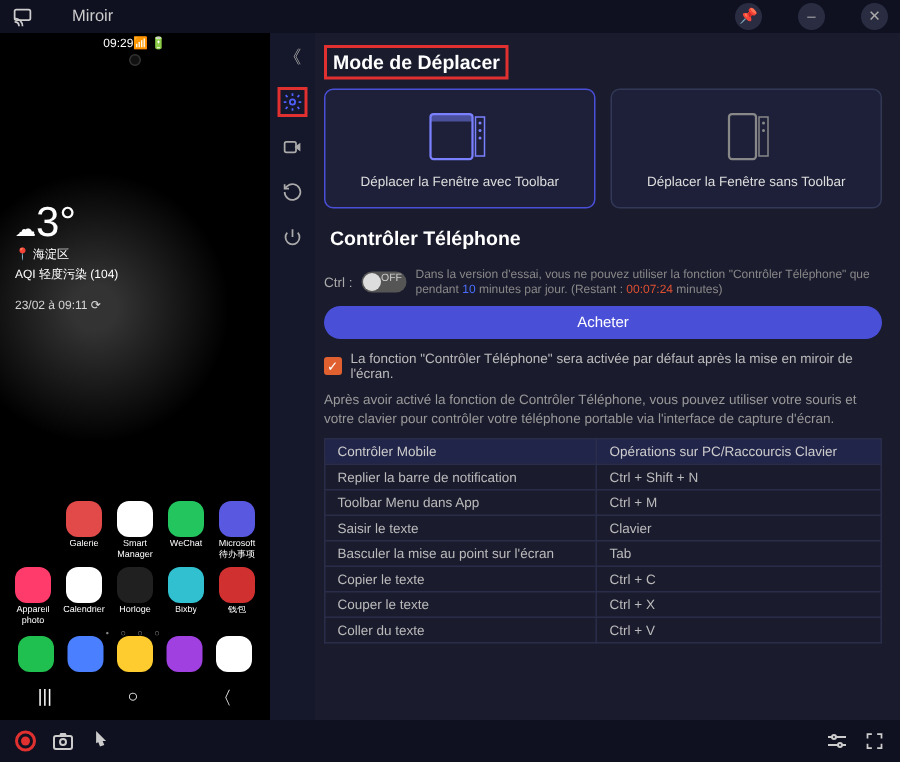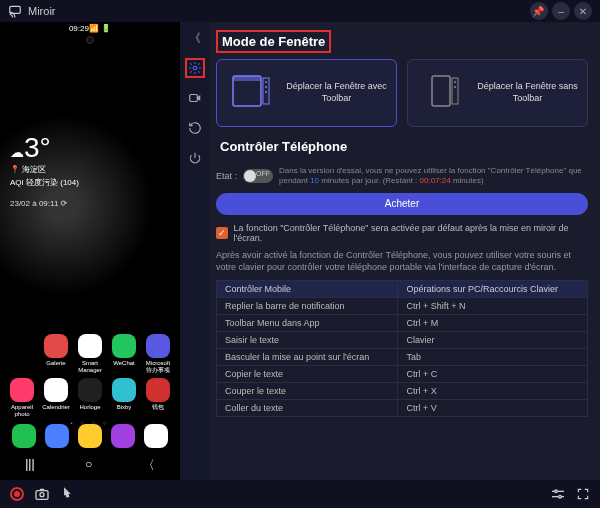--- a/index.html
+++ b/index.html
@@ -1,17 +1,17 @@
 <!DOCTYPE html>
 <html><head>
 <meta charset="utf-8">
 <style>
   * { box-sizing: border-box; margin: 0; padding: 0; }
   body { width: 600px; height: 508px; background: #1a1c2e; font-family: -apple-system, Segoe UI, sans-serif; color: #ccc; font-size: 11px; overflow: hidden; }
-  .titlebar { height: 22px; background: #0f1120; display: flex; align-items: center; padding: 0 8px; }
+  .titlebar { height: 22px; background: #0f1120; display: flex; align-items: center; padding: 0 8px; gap: 20px; }
   .titlebar .app-icon { width: 14px; height: 14px; margin-right: 6px; display: flex; align-items: center; justify-content: center; }
   .titlebar .title { flex: 1; font-size: 11px; color: #ccc; }
   .titlebar .winbtn { width: 18px; height: 18px; border-radius: 50%; background: #2a2d42; margin-left: 4px; display: flex; align-items: center; justify-content: center; color: #aaa; cursor: pointer; font-size: 10px; }
   .main { display: flex; height: 458px; }
   .phone-pane { width: 180px; background: #000; position: relative; display: flex; flex-direction: column; }
   .phone-screen { flex: 1; background: radial-gradient(circle at 35% 40%, #333 5%, #000 30%), #000; position: relative; overflow: hidden; }
   .statusbar { position: absolute; top: 2px; left: 0; right: 0; display: flex; justify-content: center; padding: 0 8px; font-size: 8px; color: #fff; }
   .weather { position: absolute; top: 110px; left: 10px; color: #fff; }
   .weather .temp { font-size: 28px; font-weight: 300; }
   .weather .loc { font-size: 8px; display: flex; align-items: center; gap: 2px; }
@@ -26,21 +26,21 @@
   .page-dots { position: absolute; bottom: 54px; left: 0; right: 0; text-align: center; font-size: 6px; color: #888; letter-spacing: 3px; }
   .navbar { position: absolute; bottom: 6px; left: 0; right: 0; display: flex; justify-content: space-around; color: #fff; font-size: 12px; }
   .camera-notch { position: absolute; top: 14px; left: 50%; transform: translateX(-50%); width: 8px; height: 8px; border-radius: 50%; background: #111; border: 1px solid #333; }
   .collapse-col { width: 30px; background: #15172a; display: flex; flex-direction: column; align-items: center; padding-top: 6px; gap: 10px; }
   .collapse-col .btn { width: 20px; height: 20px; display: flex; align-items: center; justify-content: center; color: #aaa; cursor: pointer; font-size: 12px; }
   .collapse-col .btn.highlight { border: 2px solid #e03030; }
   .settings-pane { flex: 1; background: #1a1c2e; padding: 8px 12px 0 6px; overflow: hidden; }
   .section-title { font-size: 13px; font-weight: bold; color: #fff; padding: 2px 4px; display: inline-block; margin-bottom: 6px; }
   .section-title.highlight { border: 2px solid #e03030; }
   .window-mode-row { display: flex; gap: 10px; margin-bottom: 10px; }
-  .mode-card { flex: 1; border: 1px solid #4a4fd8; border-radius: 6px; padding: 10px 6px; display: flex; flex-direction: row; align-items: center; cursor: pointer; background: #1d2038; }
+  .mode-card { flex: 1; border: 1px solid #4a4fd8; border-radius: 6px; padding: 10px 6px; display: flex; flex-direction: column; align-items: center; cursor: pointer; background: #1d2038; }
   .mode-card:nth-child(2) { border-color: #333857; }
   .mode-thumb { width: 60px; height: 40px; margin-bottom: 6px; display: flex; align-items: center; justify-content: center; }
   .mode-card .lbl { font-size: 9px; text-align: center; color: #ddd; line-height: 1.3; }
   .state-row { display: flex; align-items: center; gap: 6px; font-size: 9px; color: #aaa; margin: 4px 0 6px; }
   .toggle { width: 30px; height: 14px; background: #555; border-radius: 7px; position: relative; cursor: pointer; }
   .toggle .knob { position: absolute; left: 1px; top: 1px; width: 12px; height: 12px; background: #ddd; border-radius: 50%; font-size: 6px; display: flex; align-items: center; justify-content: center; color: #333; }
   .toggle .offtxt { position: absolute; right: 3px; top: 1px; font-size: 7px; color: #ccc; }
   .state-desc { font-size: 8px; line-height: 1.3; color: #888; flex: 1; }
   .state-desc .min { color: #4a6fff; }
   .state-desc .rem { color: #e05030; }
@@ -169,21 +169,21 @@
     </span>
     <span class="btn">
       <svg width="14" height="14" viewBox="0 0 24 24" fill="none" stroke="#aaa" stroke-width="2">
           <path d="M12 3v9"></path>
           <path d="M6 7a8 8 0 1 0 12 0"></path>
         </svg>
     </span>
   </div>
 
   <div class="settings-pane">
-    <div class="section-title highlight">Mode de Fenêtre</div>
+    <div class="section-title highlight">Mode de Déplacer</div>
     <div class="window-mode-row">
       <div class="mode-card">
         <div class="mode-thumb">
           <svg width="60" height="40" viewBox="0 0 60 40">
               <rect x="10" y="6" width="28" height="30" rx="2" fill="none" stroke="#7a80ff" stroke-width="1.5"></rect>
               <rect x="10" y="6" width="28" height="5" fill="#7a80ff" opacity=".5"></rect>
               <rect x="40" y="8" width="6" height="26" fill="none" stroke="#7a80ff"></rect>
               <circle cx="43" cy="12" r="1" fill="#7a80ff"></circle>
               <circle cx="43" cy="17" r="1" fill="#7a80ff"></circle>
               <circle cx="43" cy="22" r="1" fill="#7a80ff"></circle>
@@ -200,21 +200,21 @@
               <circle cx="41" cy="17" r="1" fill="#888"></circle>
             </svg>
         </div>
         <div class="lbl">Déplacer la Fenêtre sans Toolbar</div>
       </div>
     </div>
 
     <div class="section-title" style="border:none">Contrôler Téléphone</div>
 
     <div class="state-row">
-      <span>Etat :</span>
+      <span>Ctrl :</span>
       <div class="toggle">
         <div class="knob"></div>
         <span class="offtxt">OFF</span>
       </div>
       <div class="state-desc">
         <span>Dans la version d'essai, vous ne pouvez utiliser la fonction "Contrôler Téléphone" que pendant </span><span class="min">10</span><span> minutes par jour. (Restant : </span><span class="rem">00:07:24</span><span> minutes)</span>
       </div>
     </div>
 
     <div class="btn-row">

